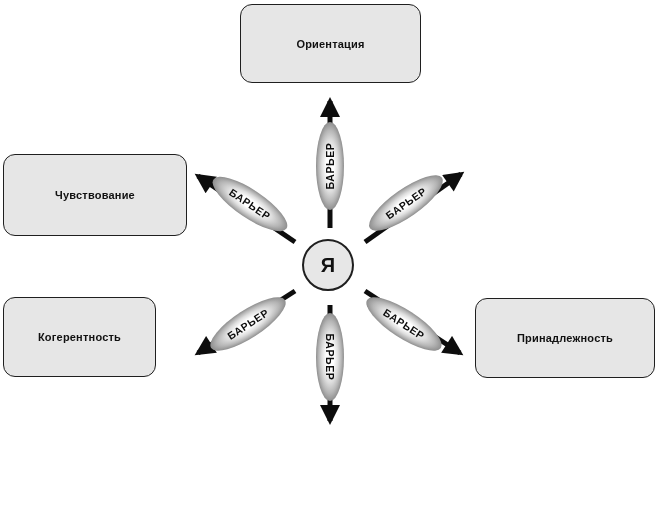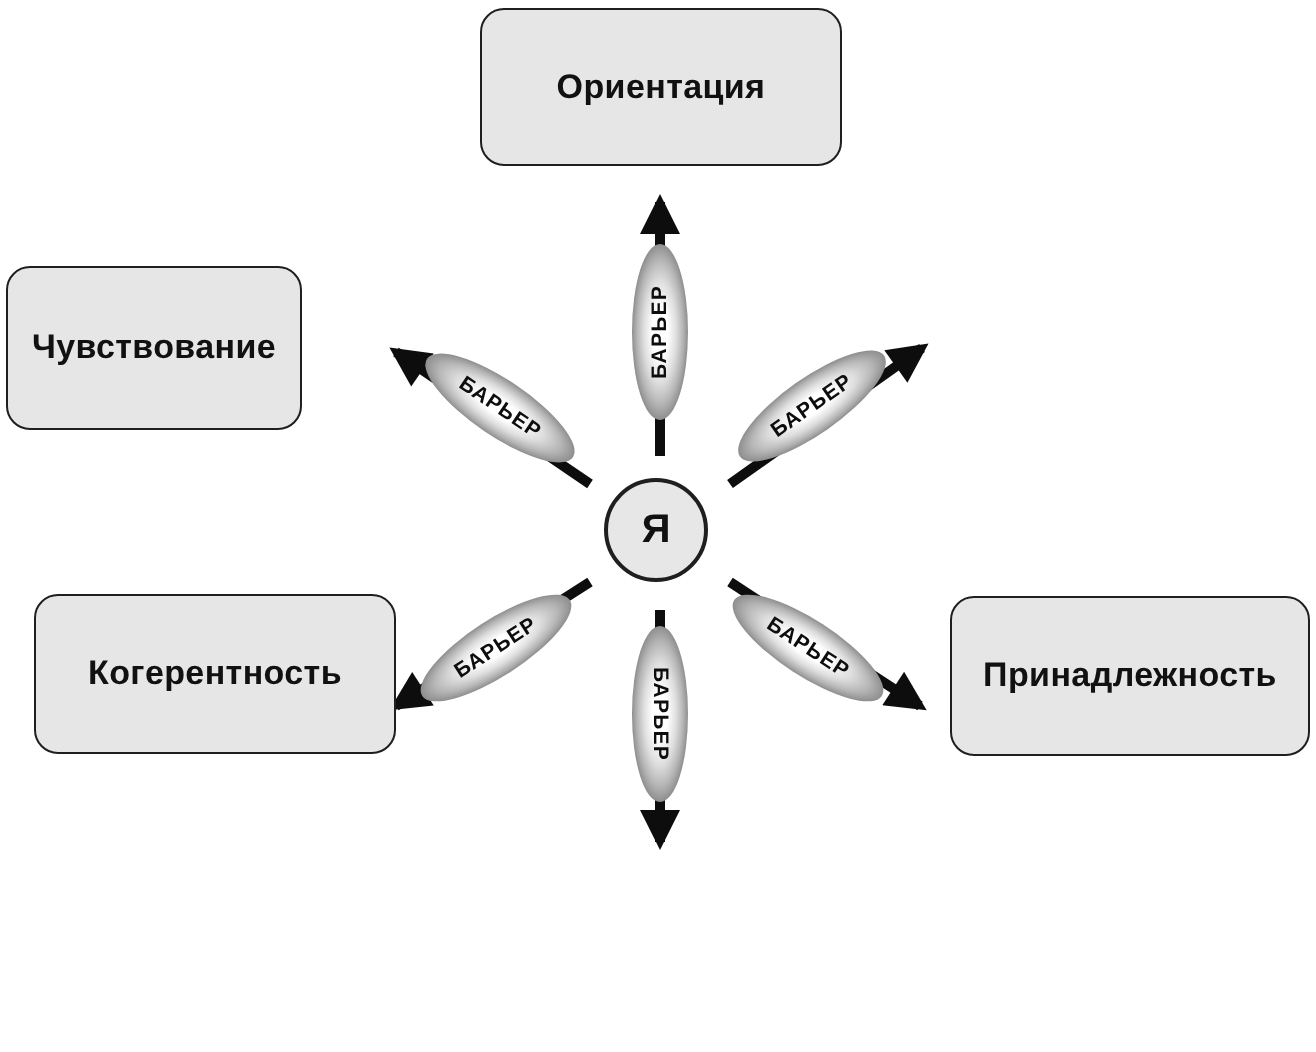--- a/index.html
+++ b/index.html
@@ -23,21 +23,21 @@
   }
   .node-box {
     position: absolute;
     background: #e6e6e6;
     border: 1.5px solid #1f1f1f;
     border-radius: 12px;
     display: flex;
     align-items: center;
     justify-content: center;
     font-weight: bold;
-    font-size: 17px;
+    font-size: 11px;
     letter-spacing: 0.2px;
     color: #111111;
     z-index: 3;
     box-sizing: border-box;
     text-align: center;
   }
   .self-circle {
     position: absolute;
     left: 302px; top: 239px;
     width: 52px; height: 52px;
@@ -115,24 +115,24 @@
   <div class="barrier-pill rot-p34" style="left:206px; top:190px;">
     <span>БАРЬЕР</span>
   </div>
 
   <div class="node-box" style="left:240px; top:4px; width:181px; height:79px;">
     <span>Ориентация</span>
   </div>
   <div class="node-box" style="left:475px; top:298px; width:180px; height:80px;">
     <span>Принадлежность</span>
   </div>
-  <div class="node-box" style="left:17px; top:297px; width:181px; height:80px;">
+  <div class="node-box" style="left:3px; top:297px; width:153px; height:80px;">
     <span>Когерентность</span>
   </div>
-  <div class="node-box" style="left:3px; top:133px; width:148px; height:82px;">
+  <div class="node-box" style="left:3px; top:154px; width:184px; height:82px;">
     <span>Чувствование</span>
   </div>
 
   <div class="self-circle">
     <span>Я</span>
   </div>
 
 </div>
 
 </body></html>

